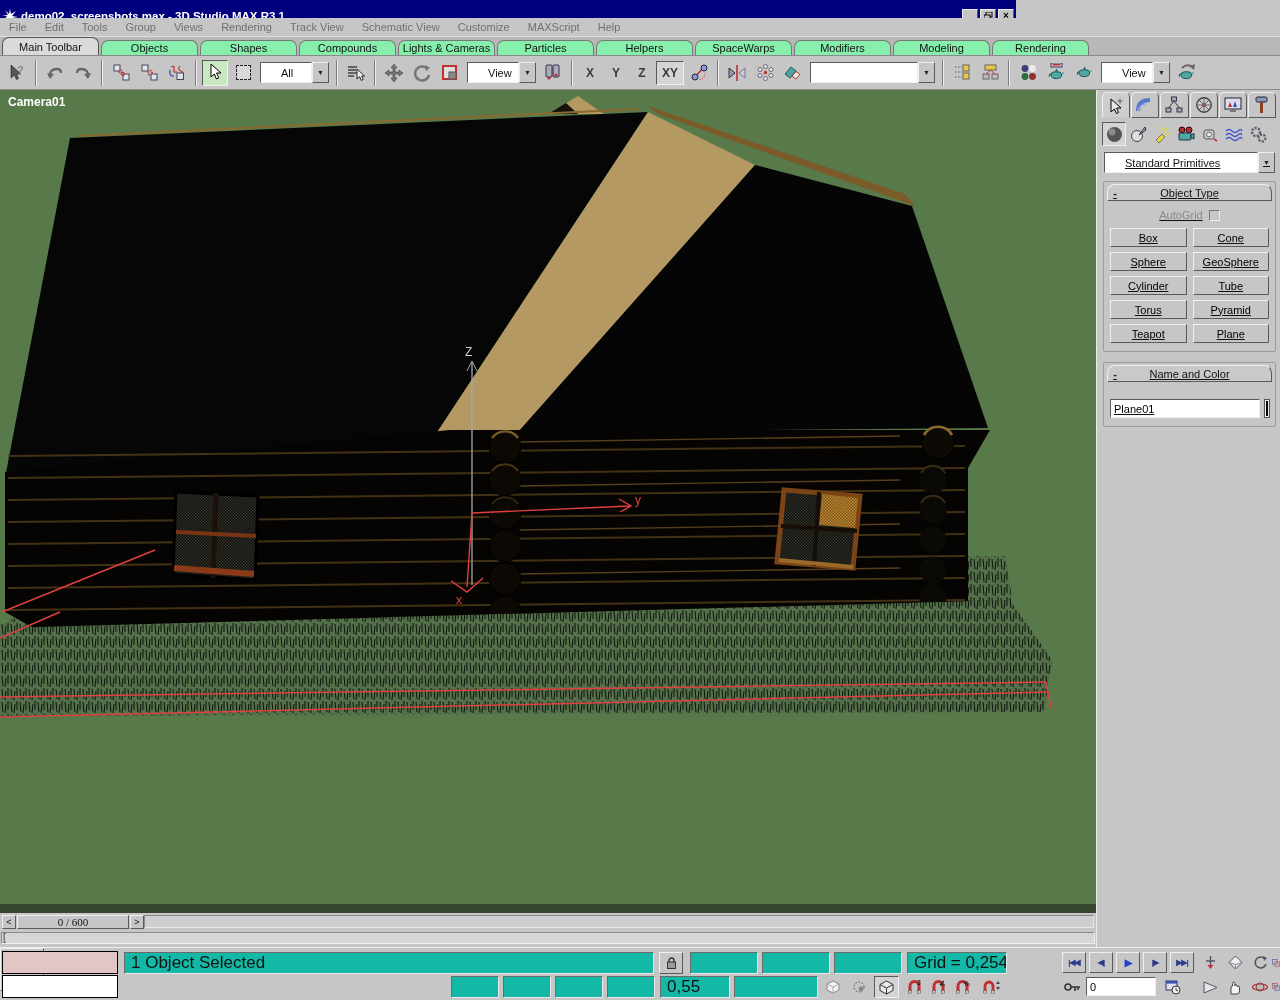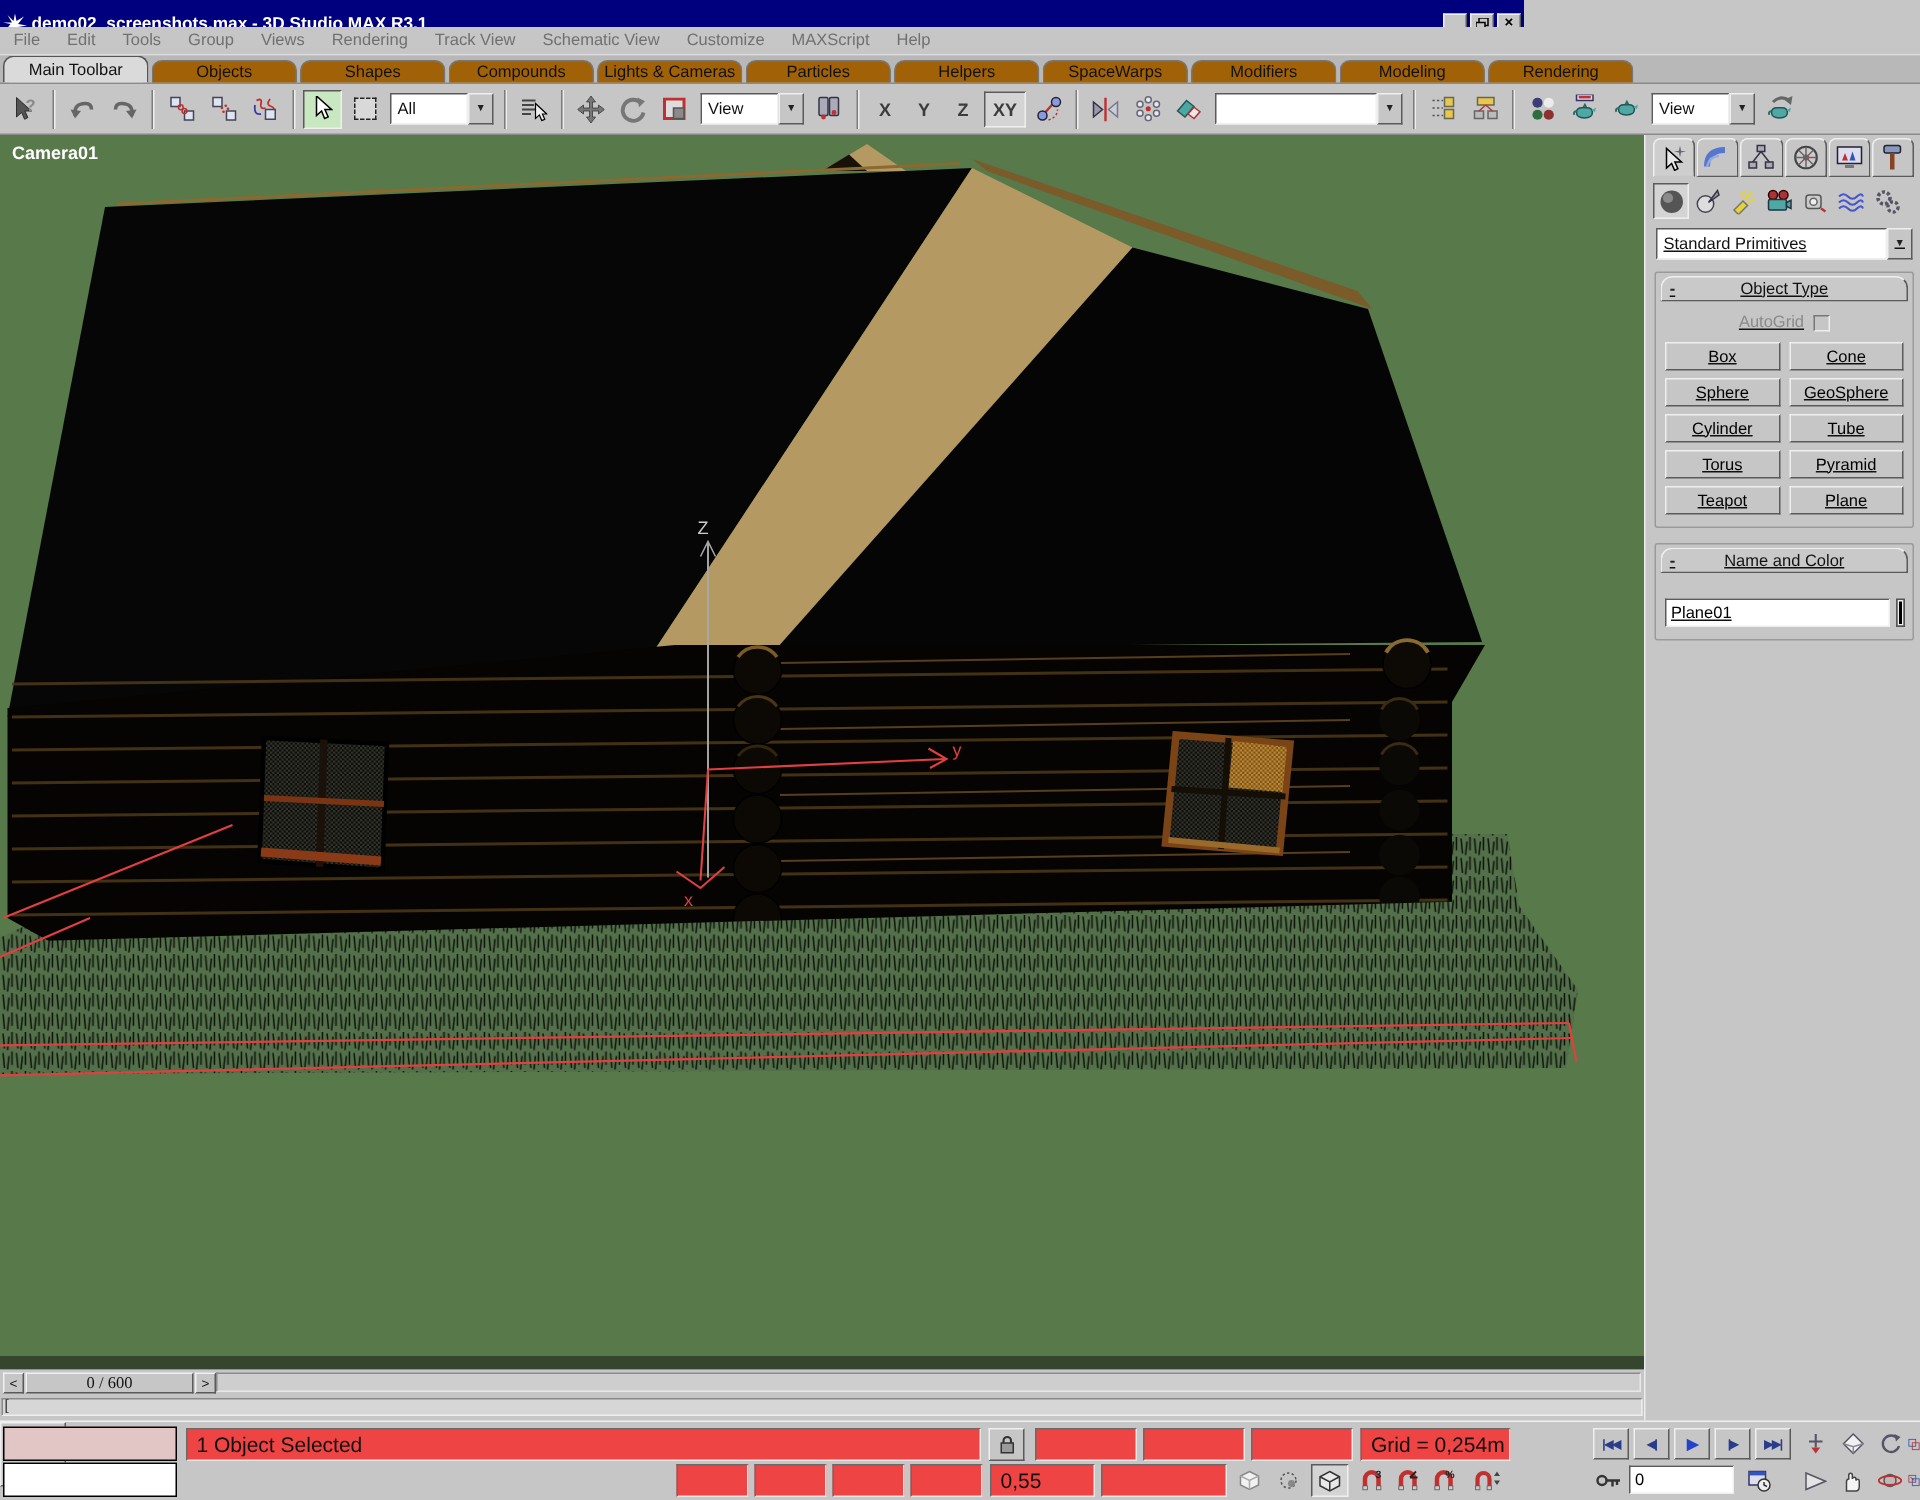--- a/index.html
+++ b/index.html
@@ -15,38 +15,38 @@
   .title-text{flex:1;white-space:nowrap;overflow:hidden;}
   .wbtn{width:16px;height:14px;margin-left:2px;display:flex;align-items:center;justify-content:center;
         color:#000;font-size:10px;font-weight:bold;line-height:8px;}
   
   .menubar{left:0;top:18px;width:1280px;height:19px;display:flex;align-items:center;background:#c6c6c6;
            border-bottom:1px solid #dedede;color:#6e7072;}
   .menu-item{padding:14px 9px;white-space:nowrap;}
   
   .tabbar{left:0;top:37px;width:1280px;height:19px;background:#b8b8b8;display:flex;align-items:flex-end;
           padding:0 0 0 2px;border-bottom:1px solid #8a8a8a;}
-  .tab{flex:1;max-width:97px;height:15px;margin-right:2px;background:#a16207;border:1px solid #777;
+  .tab{flex:1;max-width:97px;height:15px;margin-right:2px;background:#86efac;border:1px solid #777;
        border-bottom:none;border-radius:7px 7px 0 0;display:flex;align-items:center;justify-content:center;
        color:#111;white-space:nowrap;font-size:11px;overflow:hidden;}
   .tab.active{background:#dadada;height:18px;border-color:#555;}
   
   .toolbar{left:0;top:56px;width:1280px;height:34px;background:#c6c6c6;display:flex;align-items:center;
            padding:0 3px;border-bottom:1px solid #8a8a8a;}
   .tbtn{width:26px;height:26px;display:flex;align-items:center;justify-content:center;flex:0 0 auto;
         background:#c6c6c6;margin:0 1px;}
   .tbtn.flat{border:1px solid transparent;}
   .tbtn.pressed{border:1px solid;border-color:#5a5a5a #efefef #efefef #5a5a5a;background:#d4d4d4;}
   .tbtn.sel-active{border:1px solid;border-color:#5a5a5a #efefef #efefef #5a5a5a;background:#c9e7c0;}
   .vsep{width:2px;height:26px;border-left:1px solid #7c7c7c;border-right:1px solid #eee;margin:0 4px;flex:0 0 auto;}
   .axisbtn{width:24px;height:24px;display:flex;align-items:center;justify-content:center;font-weight:bold;
            color:#3c3c3c;font-size:12px;flex:0 0 auto;margin:0 1px;}
   .dropdown{height:21px;display:flex;flex:0 0 auto;margin:0 3px;}
   .dd-text{background:#fff;border:1px solid;border-color:#5a5a5a #efefef #efefef #5a5a5a;height:21px;
-           display:flex;align-items:center;padding:0 4px;white-space:nowrap;overflow:hidden;}
+           display:flex;align-items:center;padding:0 20px;white-space:nowrap;overflow:hidden;}
   .dd-arrow{width:17px;height:21px;display:flex;align-items:center;justify-content:center;font-size:7px;color:#222;}
   
   .viewport{left:0;top:90px;width:1096px;height:823px;background:#58794a;box-shadow:inset 0 0 0 1px #3c4c36;}
   .vp-label{position:absolute;left:8px;top:5px;color:#fff;font-weight:bold;font-size:12px;}
   
   .rightcol{left:1096px;top:90px;width:184px;height:857px;background:#c6c6c6;border-left:1px solid #ececec;padding:2px 3px 0 5px;text-decoration:underline;}
   .cp-tabs{display:flex;height:26px;margin-bottom:3px;}
   .cp-tab{flex:1;height:26px;display:flex;align-items:center;justify-content:center;background:#c6c6c6;
           border:1px solid;border-color:#efefef #5a5a5a #5a5a5a #efefef;border-radius:5px 5px 0 0;margin-right:1px;}
   .cp-tab.active{border-bottom-color:#c6c6c6;background:#cecece;}
@@ -72,22 +72,22 @@
   .ts-btn{width:14px;height:14px;display:flex;align-items:center;justify-content:center;font-size:9px;}
   .ts-handle{width:112px;height:14px;display:flex;align-items:center;justify-content:center;margin:0 1px;font-family:Liberation Serif, serif;}
   .ts-track{flex:1;height:13px;background:#cecece;border:1px solid;border-color:#8a8a8a #e8e8e8 #e8e8e8 #8a8a8a;}
   .trackbar{left:0;top:930px;width:1096px;height:17px;background:#c6c6c6;padding:2px 1px;}
   .tb-strip{height:12px;background:#d6d6d6;border:1px solid;border-color:#8a8a8a #eee #eee #8a8a8a;
             color:#333;font-size:10px;line-height:10px;padding-left:1px;}
   
   .bottombar{left:0;top:947px;width:1280px;height:53px;background:#c6c6c6;border-top:1px solid #efefef;}
   .listener-pink{left:2px;top:3px;width:116px;height:23px;background:#e2c6c6;border:1px solid #000;}
   .listener-white{left:2px;top:27px;width:116px;height:23px;background:#fff;border:1px solid #000;}
-  .stat-field{position:absolute;display:flex;align-items:center;padding:0 6px;background:#ef4444;
-              border:1px solid;border-color:#6a6a6a #e8e8e8 #e8e8e8 #6a6a6a;font-size:14px;white-space:nowrap;overflow:hidden;}
+  .stat-field{position:absolute;display:flex;align-items:center;padding:0 6px;background:#14b8a6;
+              border:1px solid;border-color:#6a6a6a #e8e8e8 #e8e8e8 #6a6a6a;font-size:17px;white-space:nowrap;overflow:hidden;}
   .mini-btn{position:absolute;display:flex;align-items:center;justify-content:center;}
   .animate-btn{left:1012px;top:4px;width:44px;height:43px;display:flex;align-items:center;justify-content:center;font-size:11px;}
   .pb-btn{width:24px;height:21px;display:flex;align-items:center;justify-content:center;font-size:8px;
           letter-spacing:-1px;color:#2a3c8c;font-weight:bold;}
   .frame-input{position:absolute;left:1086px;top:29px;width:70px;height:19px;border:1px solid;
                border-color:#5a5a5a #efefef #efefef #5a5a5a;font-family:"Liberation Sans",sans-serif;
                font-size:11px;padding:0 3px;background:#fff;}
   svg{display:block;}
 </style>
 </head>

